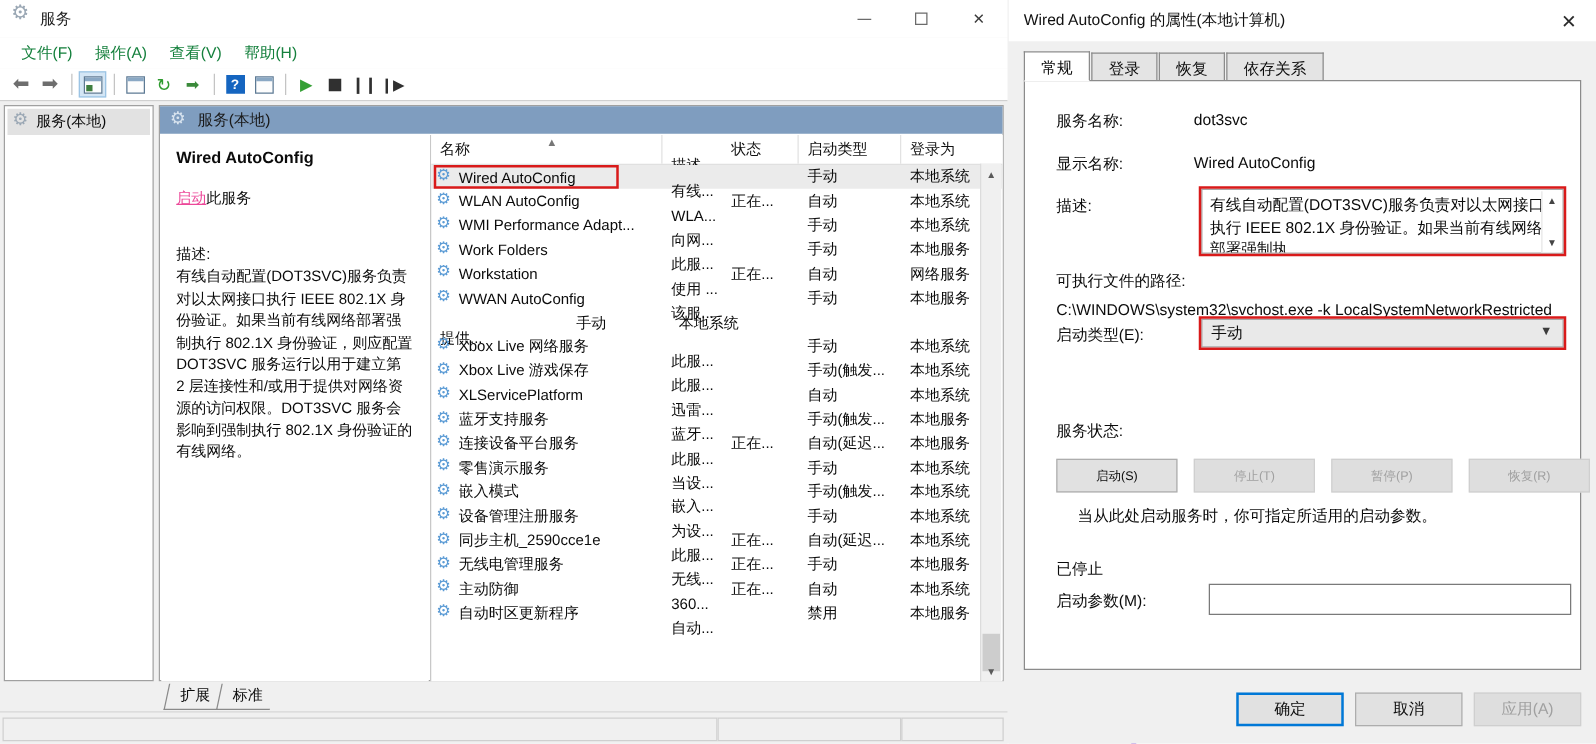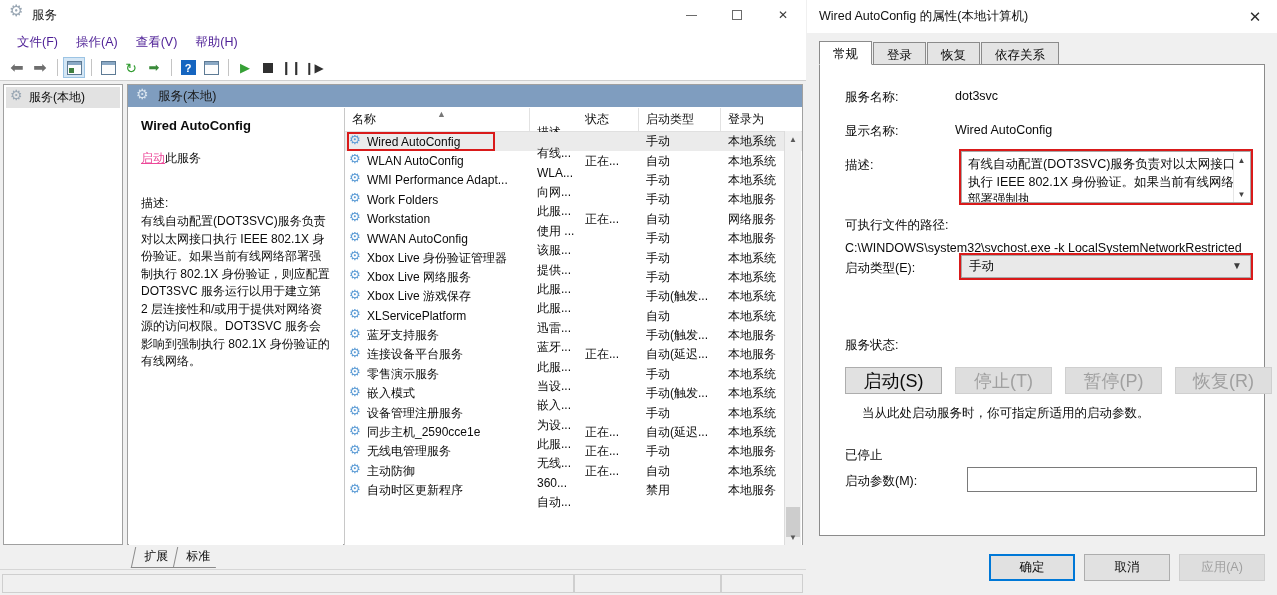--- a/index.html
+++ b/index.html
@@ -41,21 +41,21 @@
   .wc.close { color: #3b3b3b; }
   .wc-min { display:inline-block; width:11px; height:1px; background:#6b6b6b; }
   .wc-max { display:inline-block; width:10px; height:10px; border:1px solid #6b6b6b; box-sizing:border-box; }
 
   .menubar {
     position: absolute; left: 0; top: 30px; width: 806px; height: 25px;
     background: #ffffff; display: flex; align-items: center; padding-left: 8px;
     box-sizing: border-box;
   }
   .menu-item {
-    font-size: 12.5px; color: #4c1d95; padding: 3px 9px; cursor: default; text-align: center;
+    font-size: 12.5px; color: #15803d; padding: 3px 9px; cursor: default; text-align: center;
   }
 
   .toolbar {
     position: absolute; left: 0; top: 55px; width: 806px; height: 26px;
     background: #ffffff; border-bottom: 1px solid #d0d0d0;
     display: flex; align-items: center; padding-left: 6px; box-sizing: border-box;
   }
   .tb-btn {
     width: 22px; height: 21px; margin-right: 1px;
     display: flex; align-items: center; justify-content: center;
@@ -234,21 +234,21 @@
     position: absolute; left: 141px; top: 190px; width: 290px; height: 23px;
     border: 1px solid #a8a8a8; background: #e9e9e9; box-sizing: border-box;
     display: flex; align-items: center; padding-left: 7px;
     font-size: 12.5px; color: #0b0b0b;
   }
   .sel-chev { position: absolute; right: 8px; top: 4px; font-size: 10px; color: #3c3c3c; }
 
   .btn-row { position: absolute; left: 25px; top: 302px; display: flex; gap: 13px; }
   .btn {
     width: 97px; height: 27px; border: 1px solid #adadad; background: #e1e1e1;
-    font-size: 18px; color: #0b0b0b; display: flex; align-items: center;
+    font-size: 10px; color: #0b0b0b; display: flex; align-items: center;
     justify-content: center; box-sizing: border-box;
   }
   .btn.dis { color: #a0a0a0; border-color: #cfcfcf; background: #dedede; }
 
   .hint { position: absolute; left: 42px; top: 340px; font-size: 12.5px; color: #0b0b0b; }
 
   .param-input {
     position: absolute; left: 147px; top: 402px; width: 290px; height: 25px;
     border: 1px solid #7a7a7a; background: #fff; box-sizing: border-box;
     font-size: 12.5px; padding-left: 5px; outline: none;
@@ -425,24 +425,20 @@
                 <div class="cell c-name">
                   <span class="svc-gear"></span>
                   <span>WWAN AutoConfig</span>
                 </div>
                 <div class="cell c-desc">该服...</div>
                 <div class="cell c-state"></div>
                 <div class="cell c-start">手动</div>
                 <div class="cell c-logon">本地服务</div>
               </div>
               <div class="lv-row">
-                <div class="cell c-name">
-                  <span class="svc-gear"></span>
-                  <span>Xbox Live 身份验证管理器</span>
-                </div>
                 <div class="cell c-desc">提供...</div>
                 <div class="cell c-state"></div>
                 <div class="cell c-start">手动</div>
                 <div class="cell c-logon">本地系统</div>
               </div>
               <div class="lv-row">
                 <div class="cell c-name">
                   <span class="svc-gear"></span>
                   <span>Xbox Live 网络服务</span>
                 </div>

